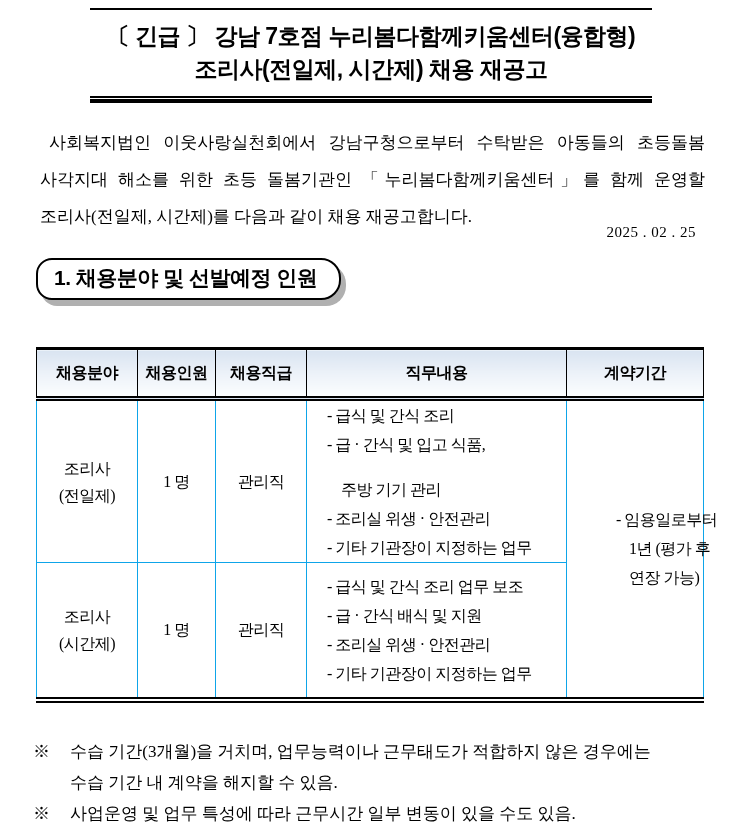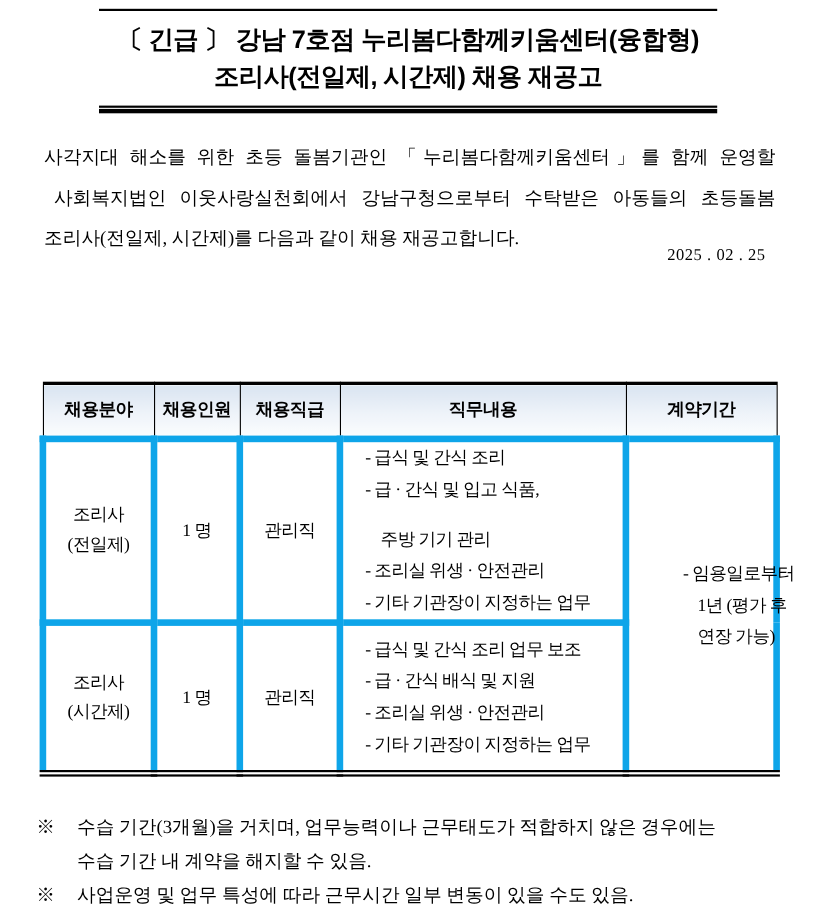--- a/index.html
+++ b/index.html
@@ -68,21 +68,21 @@
   }
   table.recruit th {
     border:1px solid #000;
     border-bottom:5px double #000;
     height:50px;
     font-weight:bold;
     background:linear-gradient(to bottom, #d9e4f1 0%, #eef3f9 55%, #fbfdfe 100%);
     letter-spacing:-0.5px;
   }
   table.recruit td {
-    border:6px solid #0ea5e9;
+    border:1px solid #0ea5e9;
     vertical-align:middle;
     letter-spacing:-0.5px;
   }
   td.center { text-align:center; line-height:27px; }
   tr.row-a td { height:157px; }
   tr.row-b td { height:137px;margin-left:12px; }
   td.duties { padding-left:20px; }
   .duty { line-height:29px; white-space:nowrap; }
   .duty.duty-indent { padding-left:14px;margin-top:16px; }
   td.contract { padding-left:7px; }
@@ -100,27 +100,28 @@
 <body>
 
 <div class="page">
 
   <div class="title-box">
     <div class="title-line">〔 긴급 〕 강남 7호점 누리봄다함께키움센터(융합형)</div>
     <div class="title-line">조리사(전일제, 시간제) 채용 재공고</div>
   </div>
 
   <div class="intro">
+    <div class="intro-line justify first">사회복지법인 이웃사랑실천회에서 강남구청으로부터 수탁받은 아동들의 초등돌봄</div>
     <div class="intro-line justify">사각지대 해소를 위한 초등 돌봄기관인 「누리봄다함께키움센터」를 함께 운영할</div>
-    <div class="intro-line justify first">사회복지법인 이웃사랑실천회에서 강남구청으로부터 수탁받은 아동들의 초등돌봄</div>
     <div class="intro-line">조리사(전일제, 시간제)를 다음과 같이 채용 재공고합니다.</div>
   </div>
 
   <div class="doc-date">2025 . 02 . 25</div>
 
+  <div class="section-heading">1. 채용분야 및 선발예정 인원</div>
 
   <table class="recruit">
     <colgroup>
       <col style="width:101px">
       <col style="width:78px">
       <col style="width:91px">
       <col style="width:260px">
       <col style="width:137px">
     </colgroup>
     <thead>

